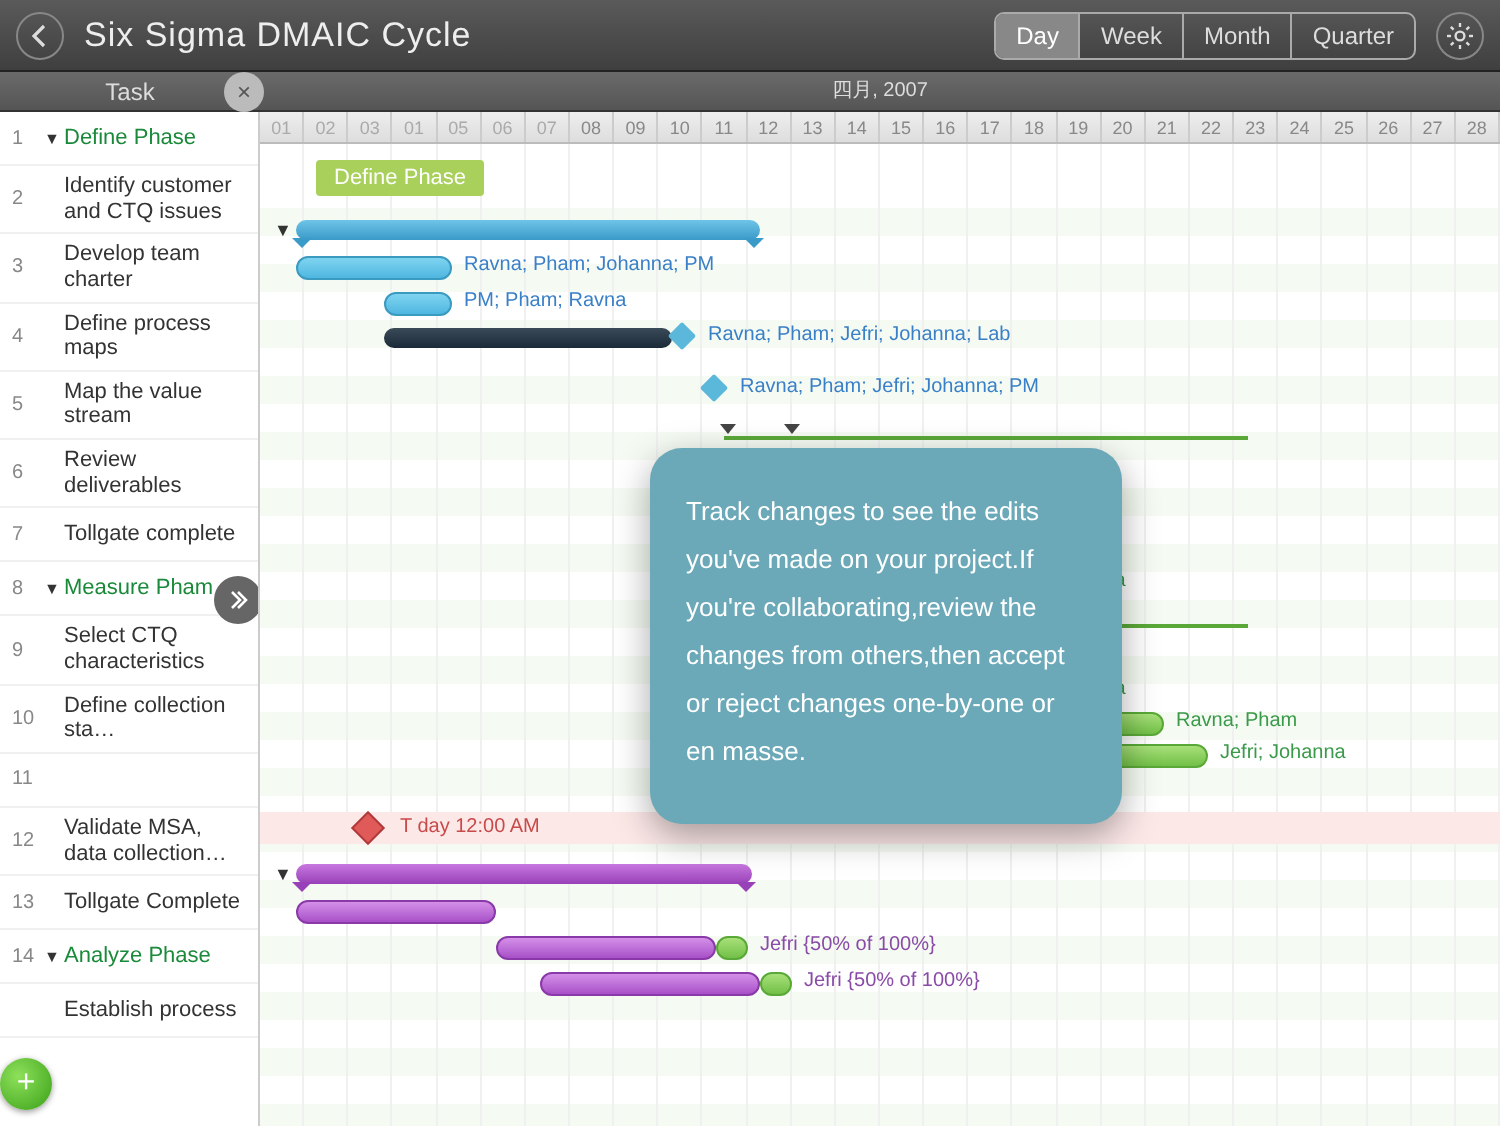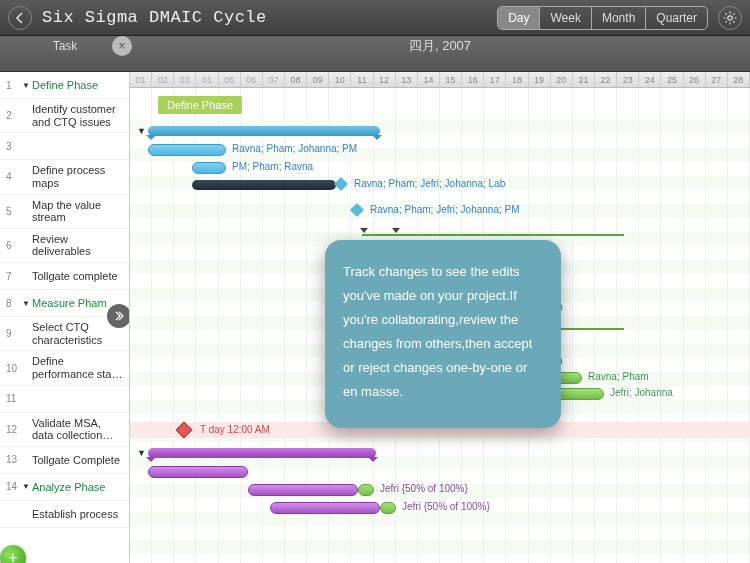--- a/index.html
+++ b/index.html
@@ -2,32 +2,32 @@
 <html><head>
 <meta charset="utf-8">
 <style>
 * { margin: 0; padding: 0; box-sizing: border-box; font-family: -apple-system, "Helvetica Neue", Arial, sans-serif; }
 html, body { width: 750px; height: 563px; overflow: hidden; background: #2d2d2d; }
 .app { width: 750px; height: 563px; background: #3a3a3a; position: relative; }
 
 
 .header { height: 36px; background: linear-gradient(#5a5a5a,#3f3f3f); display: flex; align-items: center; padding: 0 8px; color: #eee; border-bottom: 1px solid #222; }
 .back-btn { width: 24px; height: 24px; border-radius: 12px; border: 1px solid #888; display: flex; align-items:center; justify-content:center; cursor: pointer; margin-right:10px; color:#ddd;}
-.title { font-size: 17px; font-weight: 300; flex: 1; font-family: Liberation Mono, monospace; letter-spacing:.5px;}
+.title { font-size: 17px; font-weight: 300; flex: 1; font-family: Liberation Sans, sans-serif; letter-spacing:.5px;}
 .seg { display:flex; border:1px solid #aaa; border-radius:5px; overflow:hidden; margin-right:10px; font-size:12px;}
 .seg > div { padding:4px 10px; border-right:1px solid #aaa; color:#ddd; cursor:pointer;}
 .seg > div:last-child { border-right:none;}
 .seg > div.active { background:#888; color:#fff;}
 .gear { width:24px;height:24px;border-radius:12px;border:1px solid #888;display:flex;align-items:center;justify-content:center;cursor:pointer;color:#ddd;font-size:13px;}
 
 
-.subheader { height: 36px; background: linear-gradient(#6a6a6a,#555); display:flex; border-bottom:1px solid #333;}
+.subheader { height: 20px; background: linear-gradient(#6a6a6a,#555); display:flex; border-bottom:1px solid #333;}
 .sub-task { width:130px; text-align:center; font-size:12px; color:#ddd; line-height:20px; position:relative; font-family: Georgia, serif;}
 .sub-close { position:absolute; right:-2px; top:0; width:20px;height:20px;border-radius:10px;background:#bbb;color:#555;display:flex;align-items:center;justify-content:center;font-size:12px;cursor:pointer;}
-.sub-cal { flex:1; text-align:center; font-size:13px; color:#ddd; line-height:20px;}
+.sub-cal { flex:1; text-align:center; font-size:10px; color:#ddd; line-height:20px;}
 
 
 .main { display:flex; height: calc(563px - 56px); background:#fff;}
 .sidebar { width:130px; background:#fff; border-right:1px solid #ccc; position:relative; overflow:hidden;}
 .expand-handle { position:absolute; right:-2px; top:232px; width:24px;height:24px;border-radius:12px;background:#666;color:#fff;display:flex;align-items:center;justify-content:center;cursor:pointer;z-index:5; font-size:10px;}
 .row { display:flex; align-items:center; font-size:11px; color:#333; padding:4px 4px 4px 6px; border-bottom:1px solid #f0f0f0; min-height:27px;}
 .row .num { width:16px; color:#888; font-size:10px;}
 .row .tri { width:10px; color:#333; font-size:8px;}
 .row .txt { flex:1; line-height:1.15; white-space:normal;}
 .row.phase .txt { color:#1a8a3a;}
@@ -117,20 +117,21 @@
             <div class="txt">Define Phase</div>
           </div>
           <div class="row">
             <div class="num">2</div>
             <div class="tri"></div>
             <div class="txt">Identify customer and CTQ issues</div>
           </div>
           <div class="row">
             <div class="num">3</div>
             <div class="tri"></div>
+            <div class="txt">Develop team charter</div>
           </div>
           <div class="row">
             <div class="num">4</div>
             <div class="tri"></div>
             <div class="txt">Define process maps</div>
           </div>
           <div class="row">
             <div class="num">5</div>
             <div class="tri"></div>
             <div class="txt">Map the value stream</div>
@@ -151,21 +152,21 @@
             <div class="txt">Measure Pham</div>
           </div>
           <div class="row">
             <div class="num">9</div>
             <div class="tri"></div>
             <div class="txt">Select CTQ characteristics</div>
           </div>
           <div class="row">
             <div class="num">10</div>
             <div class="tri"></div>
-            <div class="txt">Define performance sta…</div>
+            <div class="txt">Define collection sta…</div>
           </div>
           <div class="row">
             <div class="num">11</div>
             <div class="tri"></div>
           </div>
           <div class="row">
             <div class="num">12</div>
             <div class="tri"></div>
             <div class="txt">Validate MSA, data collection…</div>
           </div>

